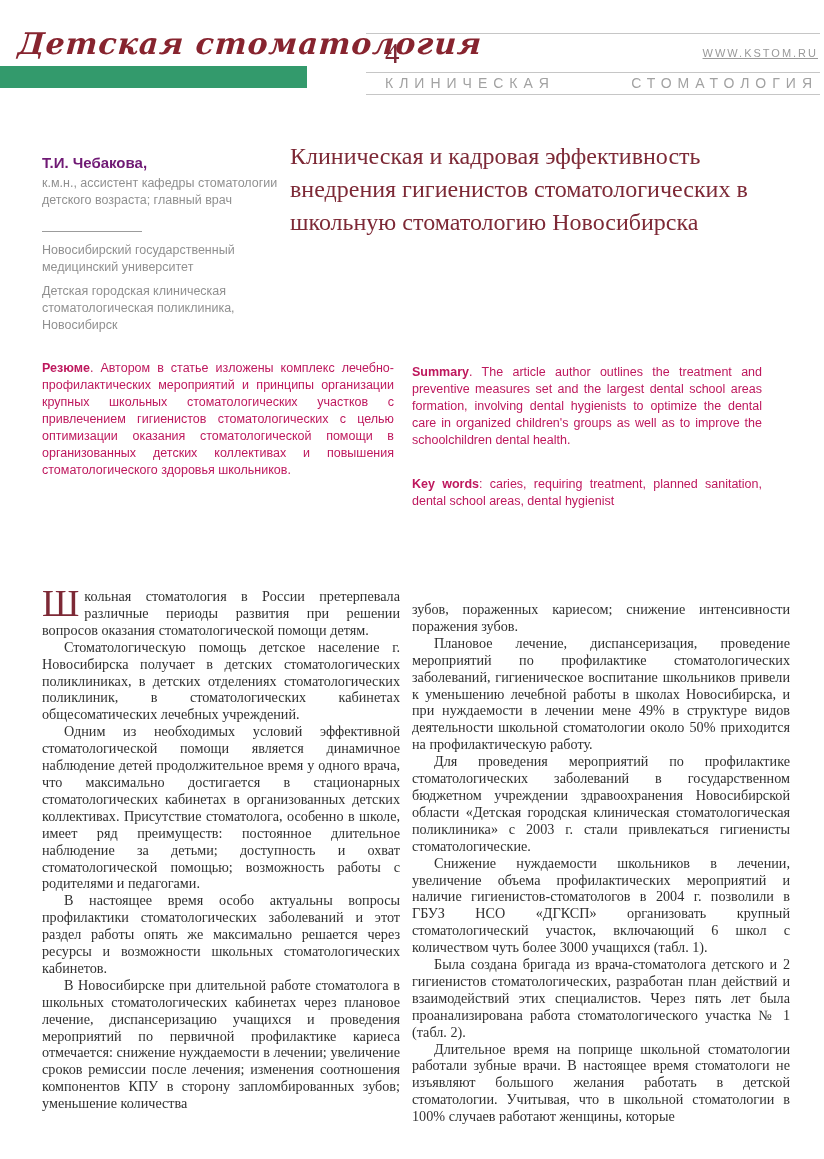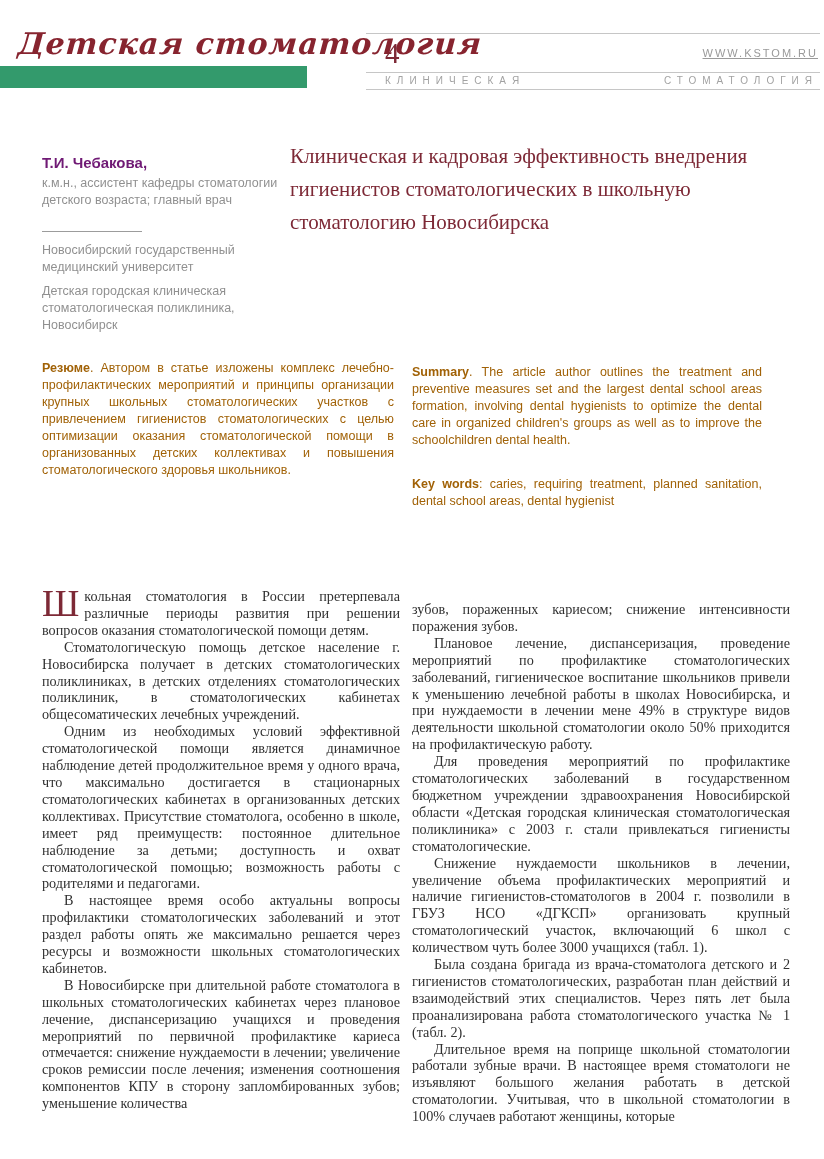--- a/index.html
+++ b/index.html
@@ -38,45 +38,45 @@
   .page-num {
     font-family: "Liberation Serif", serif;
     font-size: 29px; color: #7d2936; padding-left: 19px; line-height: 1;
   }
   .site-url {
     font-size: 11px; letter-spacing: 2px; color: #9a9a9a; padding-right: 2px; text-decoration: underline;
   }
   .hr-row2 {
     display: flex; justify-content: space-between; 
     padding: 2px 2px 3px 19px;
-    font-size: 10px; letter-spacing: 6px; color: #a2a2a2;
+    font-size: 14px; letter-spacing: 6px; color: #a2a2a2;
   }
 
   
   .author-block { position: absolute; left: 42px; top: 146px; width: 236px; }
   .author-name { font-size: 15px; font-weight: 600; color: #701a75; margin: 8px 0 4px 0; }
   .author-degree { font-size: 12.5px; line-height: 17px; color: #909090; margin: 0; }
   .author-divider { width: 100px; border-top: 1px solid #9c9c9c; margin: 22px 0 10px 0; }
   .affil { font-size: 12.5px; line-height: 17px; color: #909090; margin: 0 0 7px 0; }
 
   
   .article-title {
     position: absolute; left: 290px; top: 140px; width: 505px;
     font-family: "Liberation Serif", serif;
-    font-size: 21px; line-height: 33px; font-weight: normal;
+    font-size: 24px; line-height: 33px; font-weight: normal;
     color: #7d2936; margin: 0;
   }
 
   
   .abs-ru { position: absolute; left: 42px;  top: 360px; width: 352px; }
   .abs-en { position: absolute; left: 412px; top: 364px; width: 350px; }
   .kw-ru  { position: absolute; left: 42px;  top: 476px; width: 352px; }
   .kw-en  { position: absolute; left: 412px; top: 476px; width: 350px; }
   .abs-text {
-    font-size: 12.5px; line-height: 17px; color: #a16207;
+    font-size: 12.5px; line-height: 17px; color: #be185d;
     text-align: justify; margin: 0;
   }
   .abs-text b { font-weight: bold; }
 
   
   .body-left  { position: absolute; left: 42px;  top: 588px; width: 358px; }
   .body-right { position: absolute; left: 412px; top: 588px; width: 378px; margin-top: 13px; }
   .body-p {
     font-family: "Liberation Serif", serif;
     font-size: 14.2px; line-height: 16.9px;

